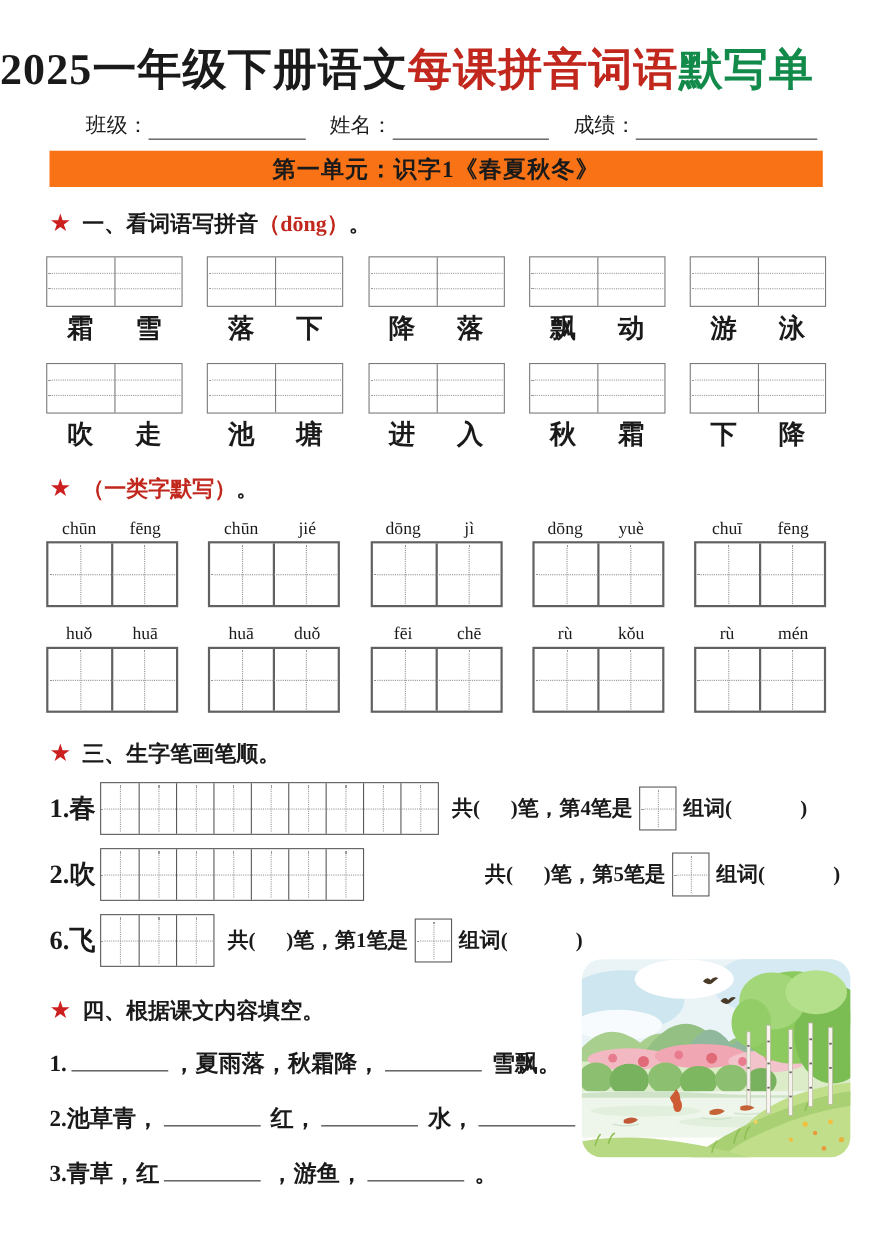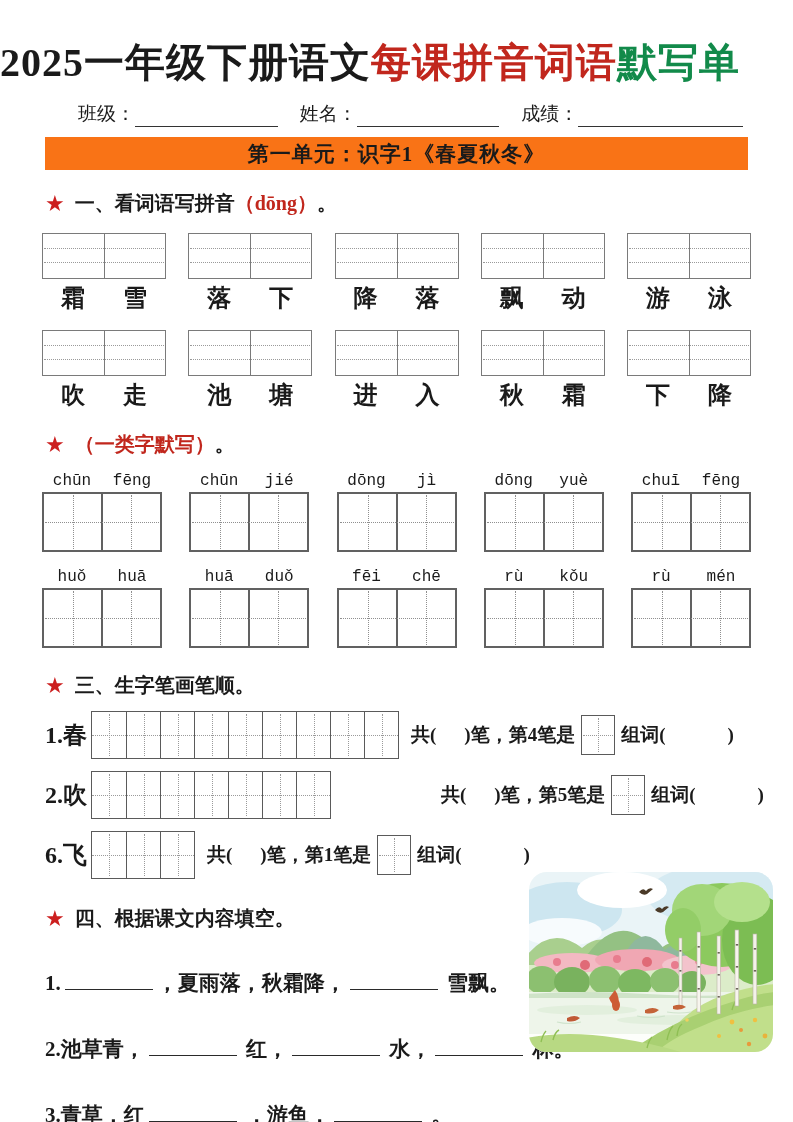--- a/index.html
+++ b/index.html
@@ -38,21 +38,21 @@
   .unit1 { width:124px; }
   .pbox { height:46px; border:1.5px solid #7a7a7a; position:relative; background:#fff; }
   .pbox .dl { position:absolute; left:1px; right:1px; border-top:1px dotted #9a9a9a; }
   .pbox .dl.a { top:32%; } .pbox .dl.b { top:63%; }
   .pbox .vd { position:absolute; top:0; bottom:0; left:50%; border-left:1.5px solid #7a7a7a; }
   .wordpair { display:flex; margin-top:3px; }
   .wordpair span { flex:1; text-align:center; font-size:24px; font-weight:bold; }
 
   
   .unit2 { width:120px; }
-  .plabels { display:flex; font-family:Liberation Mono, monospace; font-size:16px; margin-bottom:2px; }
+  .plabels { display:flex; font-family:Liberation Serif, serif; font-size:16px; margin-bottom:2px; }
   .plabels span { flex:1; text-align:center; }
   .tbox { height:60px; border:2px solid #616161; position:relative; background:#fff; }
   .tbox .solid-v { position:absolute; top:0; bottom:0; left:50%; border-left:2px solid #616161; margin-left:-1px; }
   .tbox .dot-h { position:absolute; left:1px; right:1px; top:50%; border-top:1px dotted #8f8f8f; }
   .tbox .dot-v1, .tbox .dot-v2 { position:absolute; top:1px; bottom:1px; border-left:1px dotted #8f8f8f; }
   .tbox .dot-v1 { left:25%; } .tbox .dot-v2 { left:75%; }
 
   
   .s3row { display:flex; align-items:center; margin:12px 0 0 45px; font-size:19px; font-weight:bold; }
   .s3row .numchar { white-space:nowrap; margin-right:4px; font-size:24px;text-align:center; }
@@ -64,21 +64,21 @@
   .s3row .after { margin-left:12px; white-space:nowrap; }
   .s3row.r2 .after { margin-left:110px; }
   .gap-s { display:inline-block; width:28px; }
   .gap-l { display:inline-block; width:62px; }
   .sbox { width:34px; height:40px; border:1.5px solid #5a5a5a; position:relative; margin:0 6px; flex:none; }
   .sbox::before { content:""; position:absolute; top:2px; bottom:2px; left:50%; border-left:1px dotted #9a9a9a; }
   .sbox::after  { content:""; position:absolute; left:1px; right:1px; top:50%; border-top:1px dotted #9a9a9a; }
   .s3row .tail { white-space:nowrap; }
 
   
-  .s4line { margin:36px 0 0 45px; font-size:21px; font-weight:bold; width:500px; line-height:30px; white-space:nowrap; }
+  .s4line { margin:20px 0 0 45px; font-size:21px; font-weight:bold; width:500px; line-height:30px; white-space:nowrap; }
   .blank { display:inline-block; width:88px; border-bottom:1.6px solid #2a2a2a; height:22px; vertical-align:baseline; margin:0 4px; }
 
   
   .illus { position:absolute; left:527px; top:870px; width:248px; height:184px; }
 
   
   .footer { position:absolute; left:0; right:0; top:1066px; text-align:center;
             font-size:15px; font-family:"DejaVu Sans", sans-serif; color:#222; }
 </style>
 </head>

